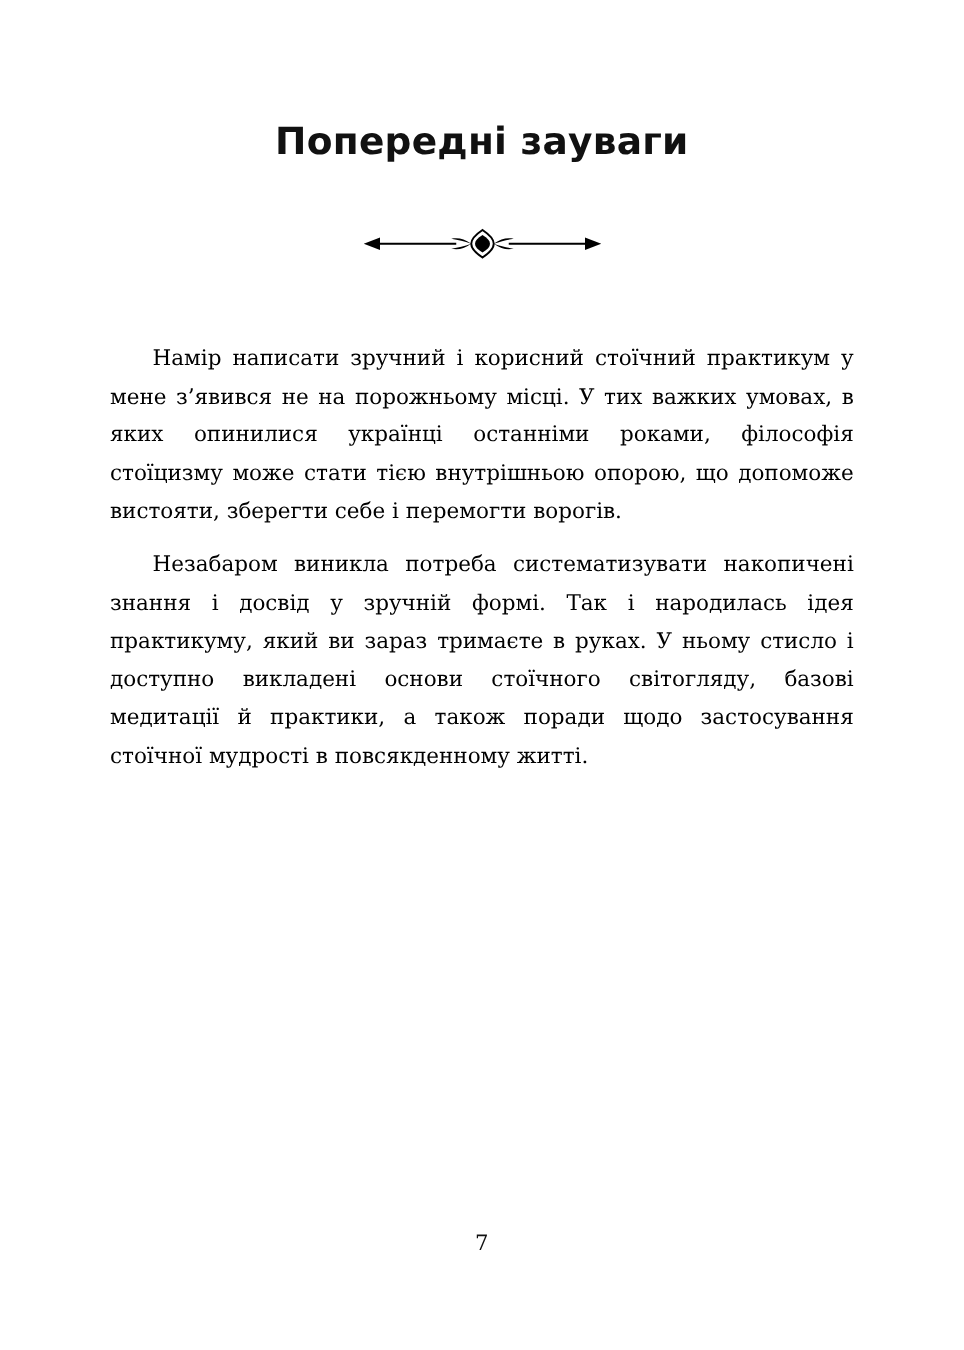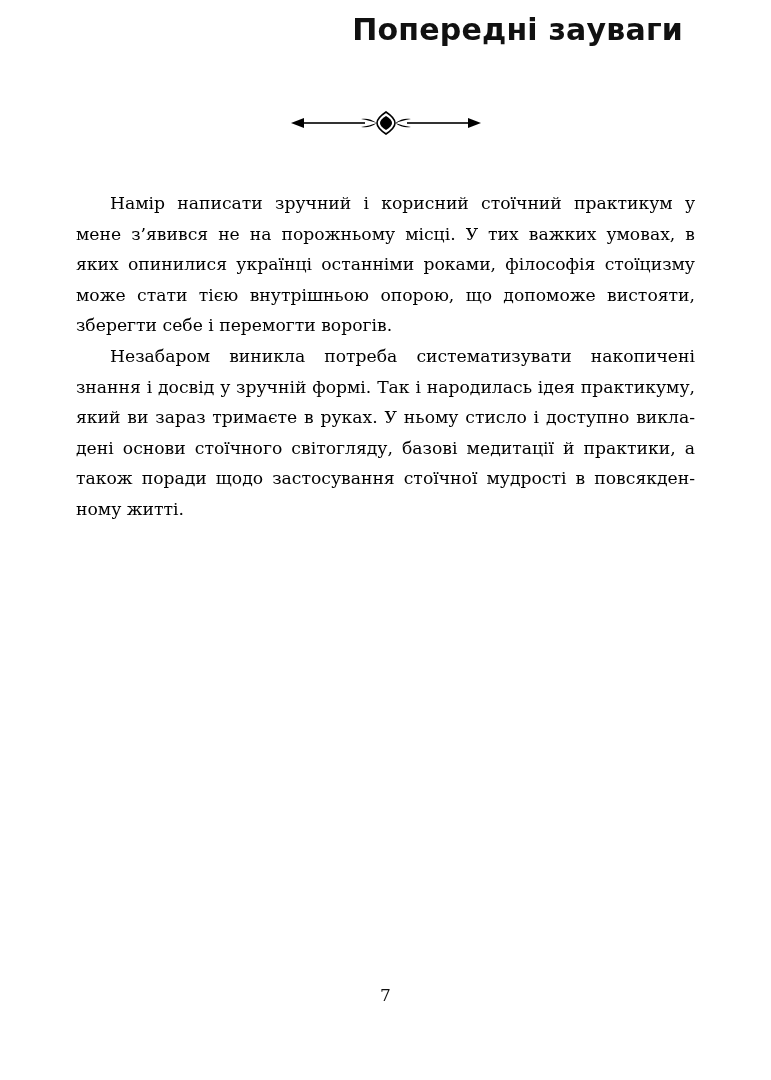--- a/index.html
+++ b/index.html
@@ -21,22 +21,23 @@
     top: 0;
     width: 619px;
     height: 1080px;
   }
   .page-title {
     font-family: "DejaVu Sans", sans-serif;
     font-weight: bold;
     font-size: 30px;
     letter-spacing: 0.2px;
     color: #111111;
-    text-align: right;
-    margin: 12px;
+    text-align: center;
+    margin: 0;
+    padding-top: 96px;
     line-height: 1.2;
   }
   .ornament {
     margin: 0;
     padding-top: 46px;
     display: flex;
     justify-content: center;
     align-items: center;
   }
   .ornament svg {
@@ -46,21 +47,21 @@
     font-family: "DejaVu Serif", serif;
     font-size: 17.2px;
     line-height: 1.78;
     color: #000000;
     text-align: justify;
     text-justify: inter-word;
     margin: 0;
     padding-top: 48px;
   }
   .body-text p {
-    margin: 0;
+    margin: 12px;
     text-indent: 34px;
     hyphens: manual;
   }
   .folio {
     position: absolute;
     left: 0;
     right: 0;
     top: 985px;
     text-align: center;
     font-family: "DejaVu Serif", serif;

